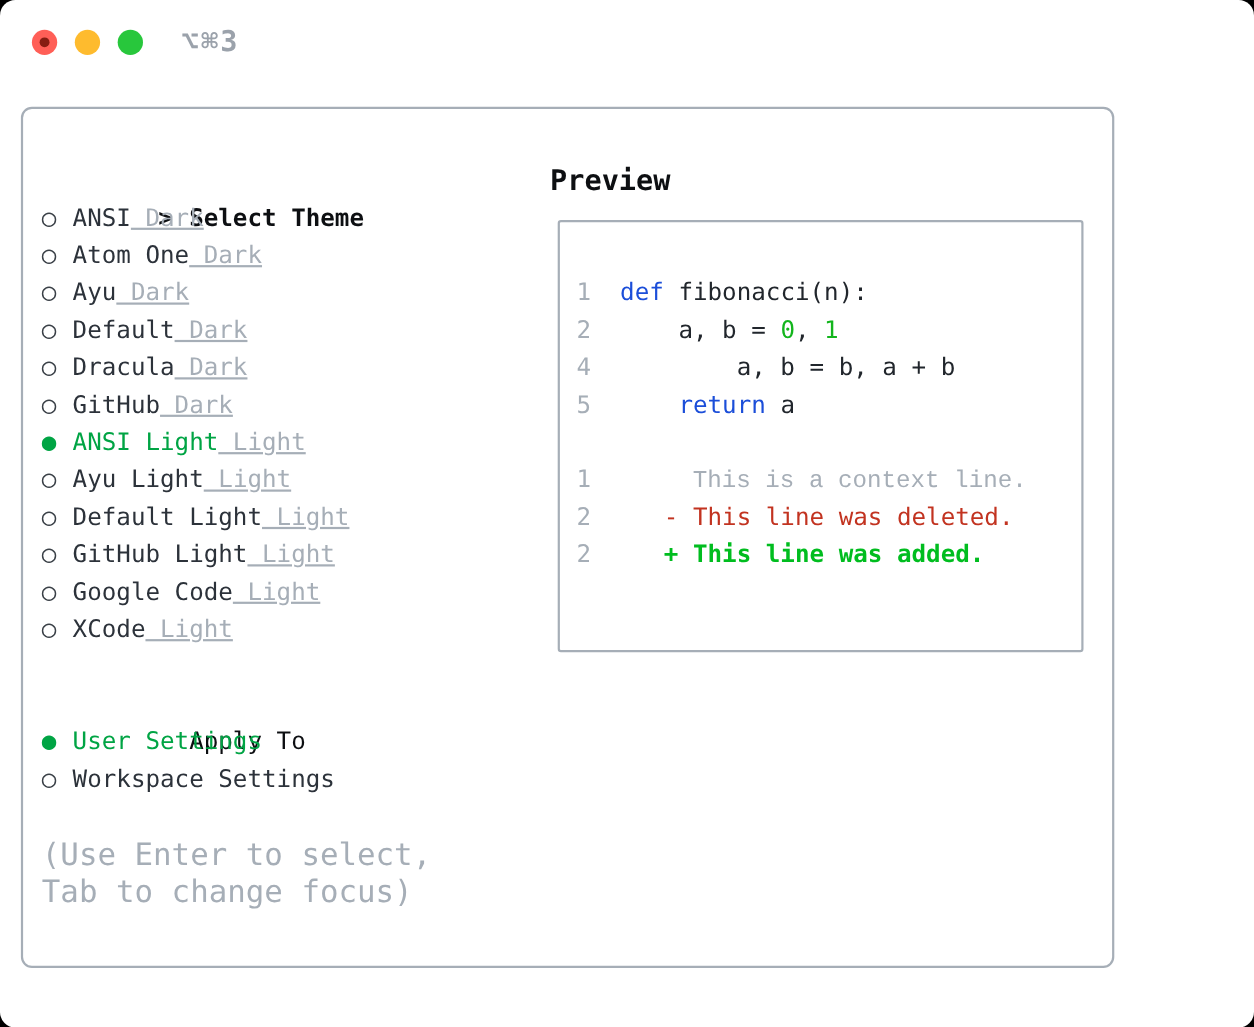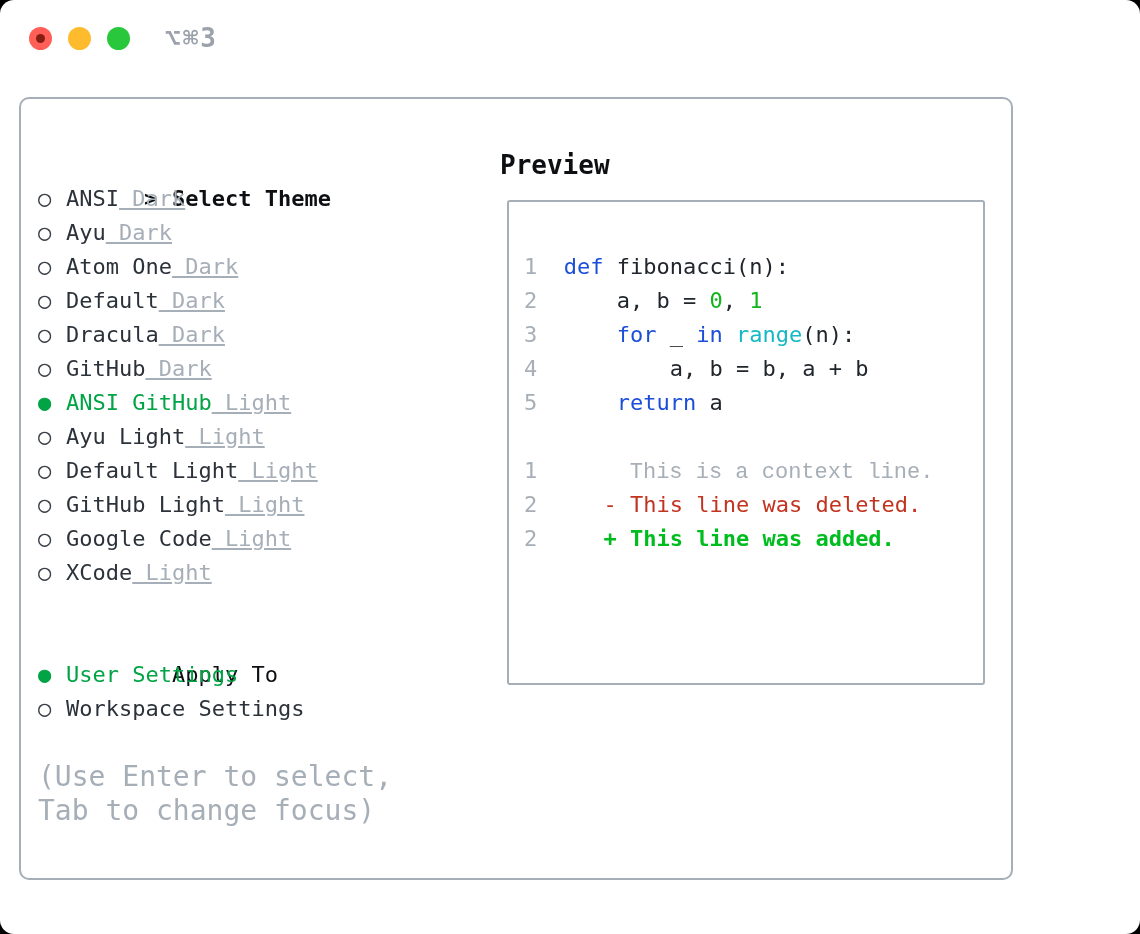--- a/index.html
+++ b/index.html
@@ -64,21 +64,21 @@
   .footer{
     width:420px;font-size:28px;line-height:34px;color:var(--muted);
     white-space:normal;
   }
   
   .preview-header{
     position:absolute;left:479px;top:49px;height:34px;line-height:34px;
     font-size:26px;font-weight:700;color:var(--header-black);
   }
   .preview-box{
-    position:absolute;left:486px;top:101px;width:478px;height:485px;
+    position:absolute;left:486px;top:101px;width:478px;height:393px;
     border:2px solid var(--border-gray);border-radius:3px;background:#fff;
     padding:48px 0 0 15px;overflow:hidden;
   }
   .cline{height:34px;line-height:34px;font-size:22px;white-space:pre;}
   .cline .ln{display:inline-block;width:3ch;color:var(--ln-gray);}
   .tok-plain{color:#21262c;}
   .tok-kw{color:var(--kw-blue);}
   .tok-fn{color:var(--fn-cyan);}
   .tok-num{color:var(--num-green);}
   .tok-ctx{color:var(--muted);font-family:Liberation Mono, monospace;}
@@ -99,26 +99,26 @@
 
   <div class="panel">
 
     <div class="left-col">
       <div class="row header">
         <span class="marker">&gt;</span><span>Select Theme</span>
       </div>
 
       <div id="theme-items">
           <div class="row"><span class="marker">○</span><span class="name">ANSI</span><span class="variant"> Dark</span></div>
+          <div class="row"><span class="marker">○</span><span class="name">Atom One</span><span class="variant"> Dark</span></div>
           <div class="row"><span class="marker">○</span><span class="name">Ayu</span><span class="variant"> Dark</span></div>
-          <div class="row"><span class="marker">○</span><span class="name">Atom One</span><span class="variant"> Dark</span></div>
           <div class="row"><span class="marker">○</span><span class="name">Default</span><span class="variant"> Dark</span></div>
           <div class="row"><span class="marker">○</span><span class="name">Dracula</span><span class="variant"> Dark</span></div>
           <div class="row"><span class="marker">○</span><span class="name">GitHub</span><span class="variant"> Dark</span></div>
-          <div class="row selected"><span class="marker">●</span><span class="name">ANSI GitHub</span><span class="variant"> Light</span></div>
+          <div class="row selected"><span class="marker">●</span><span class="name">ANSI Light</span><span class="variant"> Light</span></div>
           <div class="row"><span class="marker">○</span><span class="name">Ayu Light</span><span class="variant"> Light</span></div>
           <div class="row"><span class="marker">○</span><span class="name">Default Light</span><span class="variant"> Light</span></div>
           <div class="row"><span class="marker">○</span><span class="name">GitHub Light</span><span class="variant"> Light</span></div>
           <div class="row"><span class="marker">○</span><span class="name">Google Code</span><span class="variant"> Light</span></div>
           <div class="row"><span class="marker">○</span><span class="name">XCode</span><span class="variant"> Light</span></div>
         </div>
 
       <div class="spacer"></div>
 
       <div class="row apply-header">
@@ -132,21 +132,20 @@
 
       <div class="spacer"></div>
 
       <div class="footer">(Use Enter to select, Tab to change focus)</div>
     </div>
 
     <div class="preview-header">Preview</div>
     <div class="preview-box" id="preview-box">
         <div class="cline"><span class="ln">1</span><span class="tok-kw">def </span><span class="tok-plain">fibonacci(n):</span></div>
         <div class="cline"><span class="ln">2</span><span class="tok-plain">    a, b = </span><span class="tok-num">0</span><span class="tok-plain">, </span><span class="tok-num">1</span></div>
-        <div class="cline"><span class="ln">3</span><span class="tok-plain">    </span><span class="tok-kw">for</span><span class="tok-plain"> _ </span><span class="tok-kw">in</span><span class="tok-plain"> </span><span class="tok-fn">range</span><span class="tok-plain">(n):</span></div>
         <div class="cline"><span class="ln">4</span><span class="tok-plain">        a, b = b, a + b</span></div>
         <div class="cline"><span class="ln">5</span><span class="tok-plain">    </span><span class="tok-kw">return</span><span class="tok-plain"> a</span></div>
         <div class="cline"><span class="ln"></span></div>
         <div class="cline"><span class="ln">1</span><span class="tok-ctx">     This is a context line.</span></div>
         <div class="cline"><span class="ln">2</span><span class="tok-del">   - This line was deleted.</span></div>
         <div class="cline"><span class="ln">2</span><span class="tok-add">   + This line was added.</span></div>
       </div>
 
   </div>
 </div>

